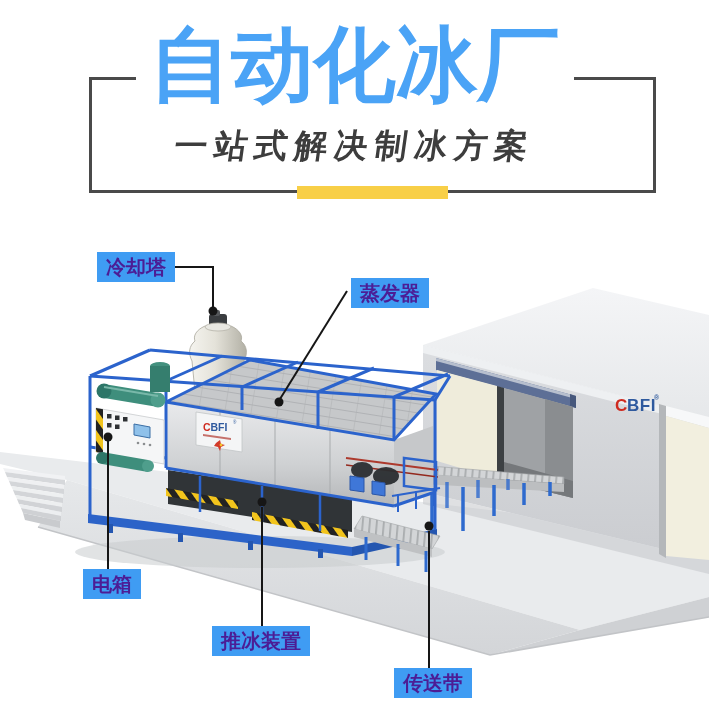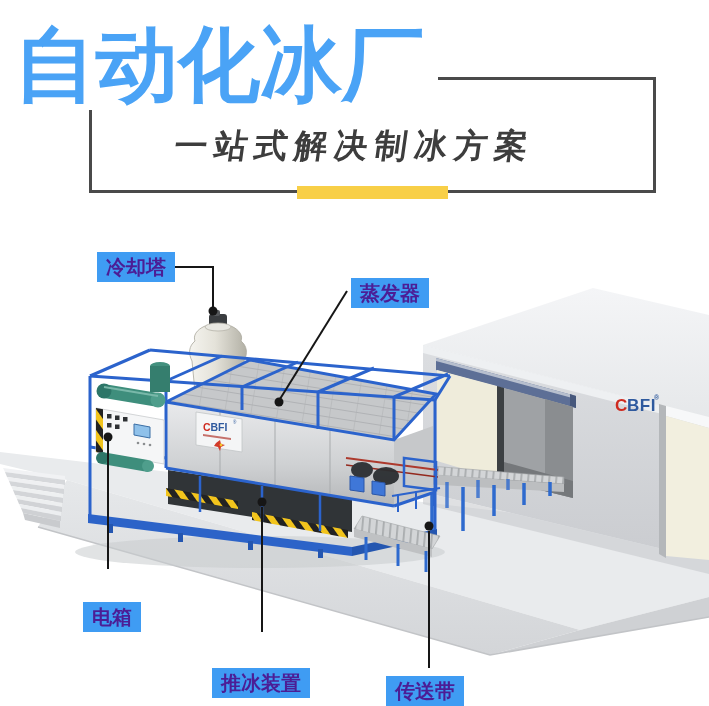--- a/index.html
+++ b/index.html
@@ -1,38 +1,38 @@
 <!DOCTYPE html>
 <html><head>
 <meta charset="utf-8">
 <style>
   html,body{margin:0;padding:0;background:#fff;}
   .stage{position:relative;width:709px;height:706px;background:#ffffff;overflow:hidden;
          font-family:"Liberation Sans","DejaVu Sans",sans-serif;}
   
   .hdr-frame{position:absolute;left:89px;top:77px;width:567px;height:116px;
              box-sizing:border-box;border:3px solid #4a4a4a;z-index:1;}
-  .hdr-title{position:absolute;left:0;top:22px;width:709px;text-align:left;z-index:2;
+  .hdr-title{position:absolute;left:0;top:22px;width:709px;text-align:center;z-index:2;
              font-size:82px;line-height:1.06;font-weight:bold;color:#4aa3f6;white-space:nowrap;}
   .hdr-title span{background:#ffffff;padding:0 14px;}
   .hdr-sub{position:absolute;left:0;top:124px;width:709px;text-align:center;z-index:2;
            font-size:33px;font-weight:bold;color:#3d3d3d;letter-spacing:7px;
            transform:skewX(-8deg);white-space:nowrap;}
   .hdr-bar{position:absolute;left:297px;top:186px;width:151px;height:13px;
            background:#f8cf47;z-index:3;}
   
   .scene{position:absolute;left:0;top:0;width:709px;height:706px;z-index:4;}
   
   .chip{position:absolute;z-index:6;background:#3f9cf3;color:#4c1d95;
         font-size:20px;line-height:26px;font-weight:bold;padding:2px 9px;white-space:nowrap;}
   .chip.cooling{left:97px;top:252px;}
   .chip.evap{left:351px;top:278px;}
-  .chip.ebox{left:83px;top:569px;margin-top:33px;}
-  .chip.pusher{left:212px;top:668px;}
-  .chip.belt{left:386px;top:668px;margin-top:8px;}
+  .chip.ebox{left:83px;top:569px;}
+  .chip.pusher{left:212px;top:626px;}
+  .chip.belt{left:394px;top:668px;}
 </style>
 </head>
 <body>
 
 <div class="stage">
 
   <div class="hdr-frame"></div>
   <div class="hdr-title"><span>自动化冰厂</span></div>
   <div class="hdr-sub">一站式解决制冰方案</div>
   <div class="hdr-bar"></div>

